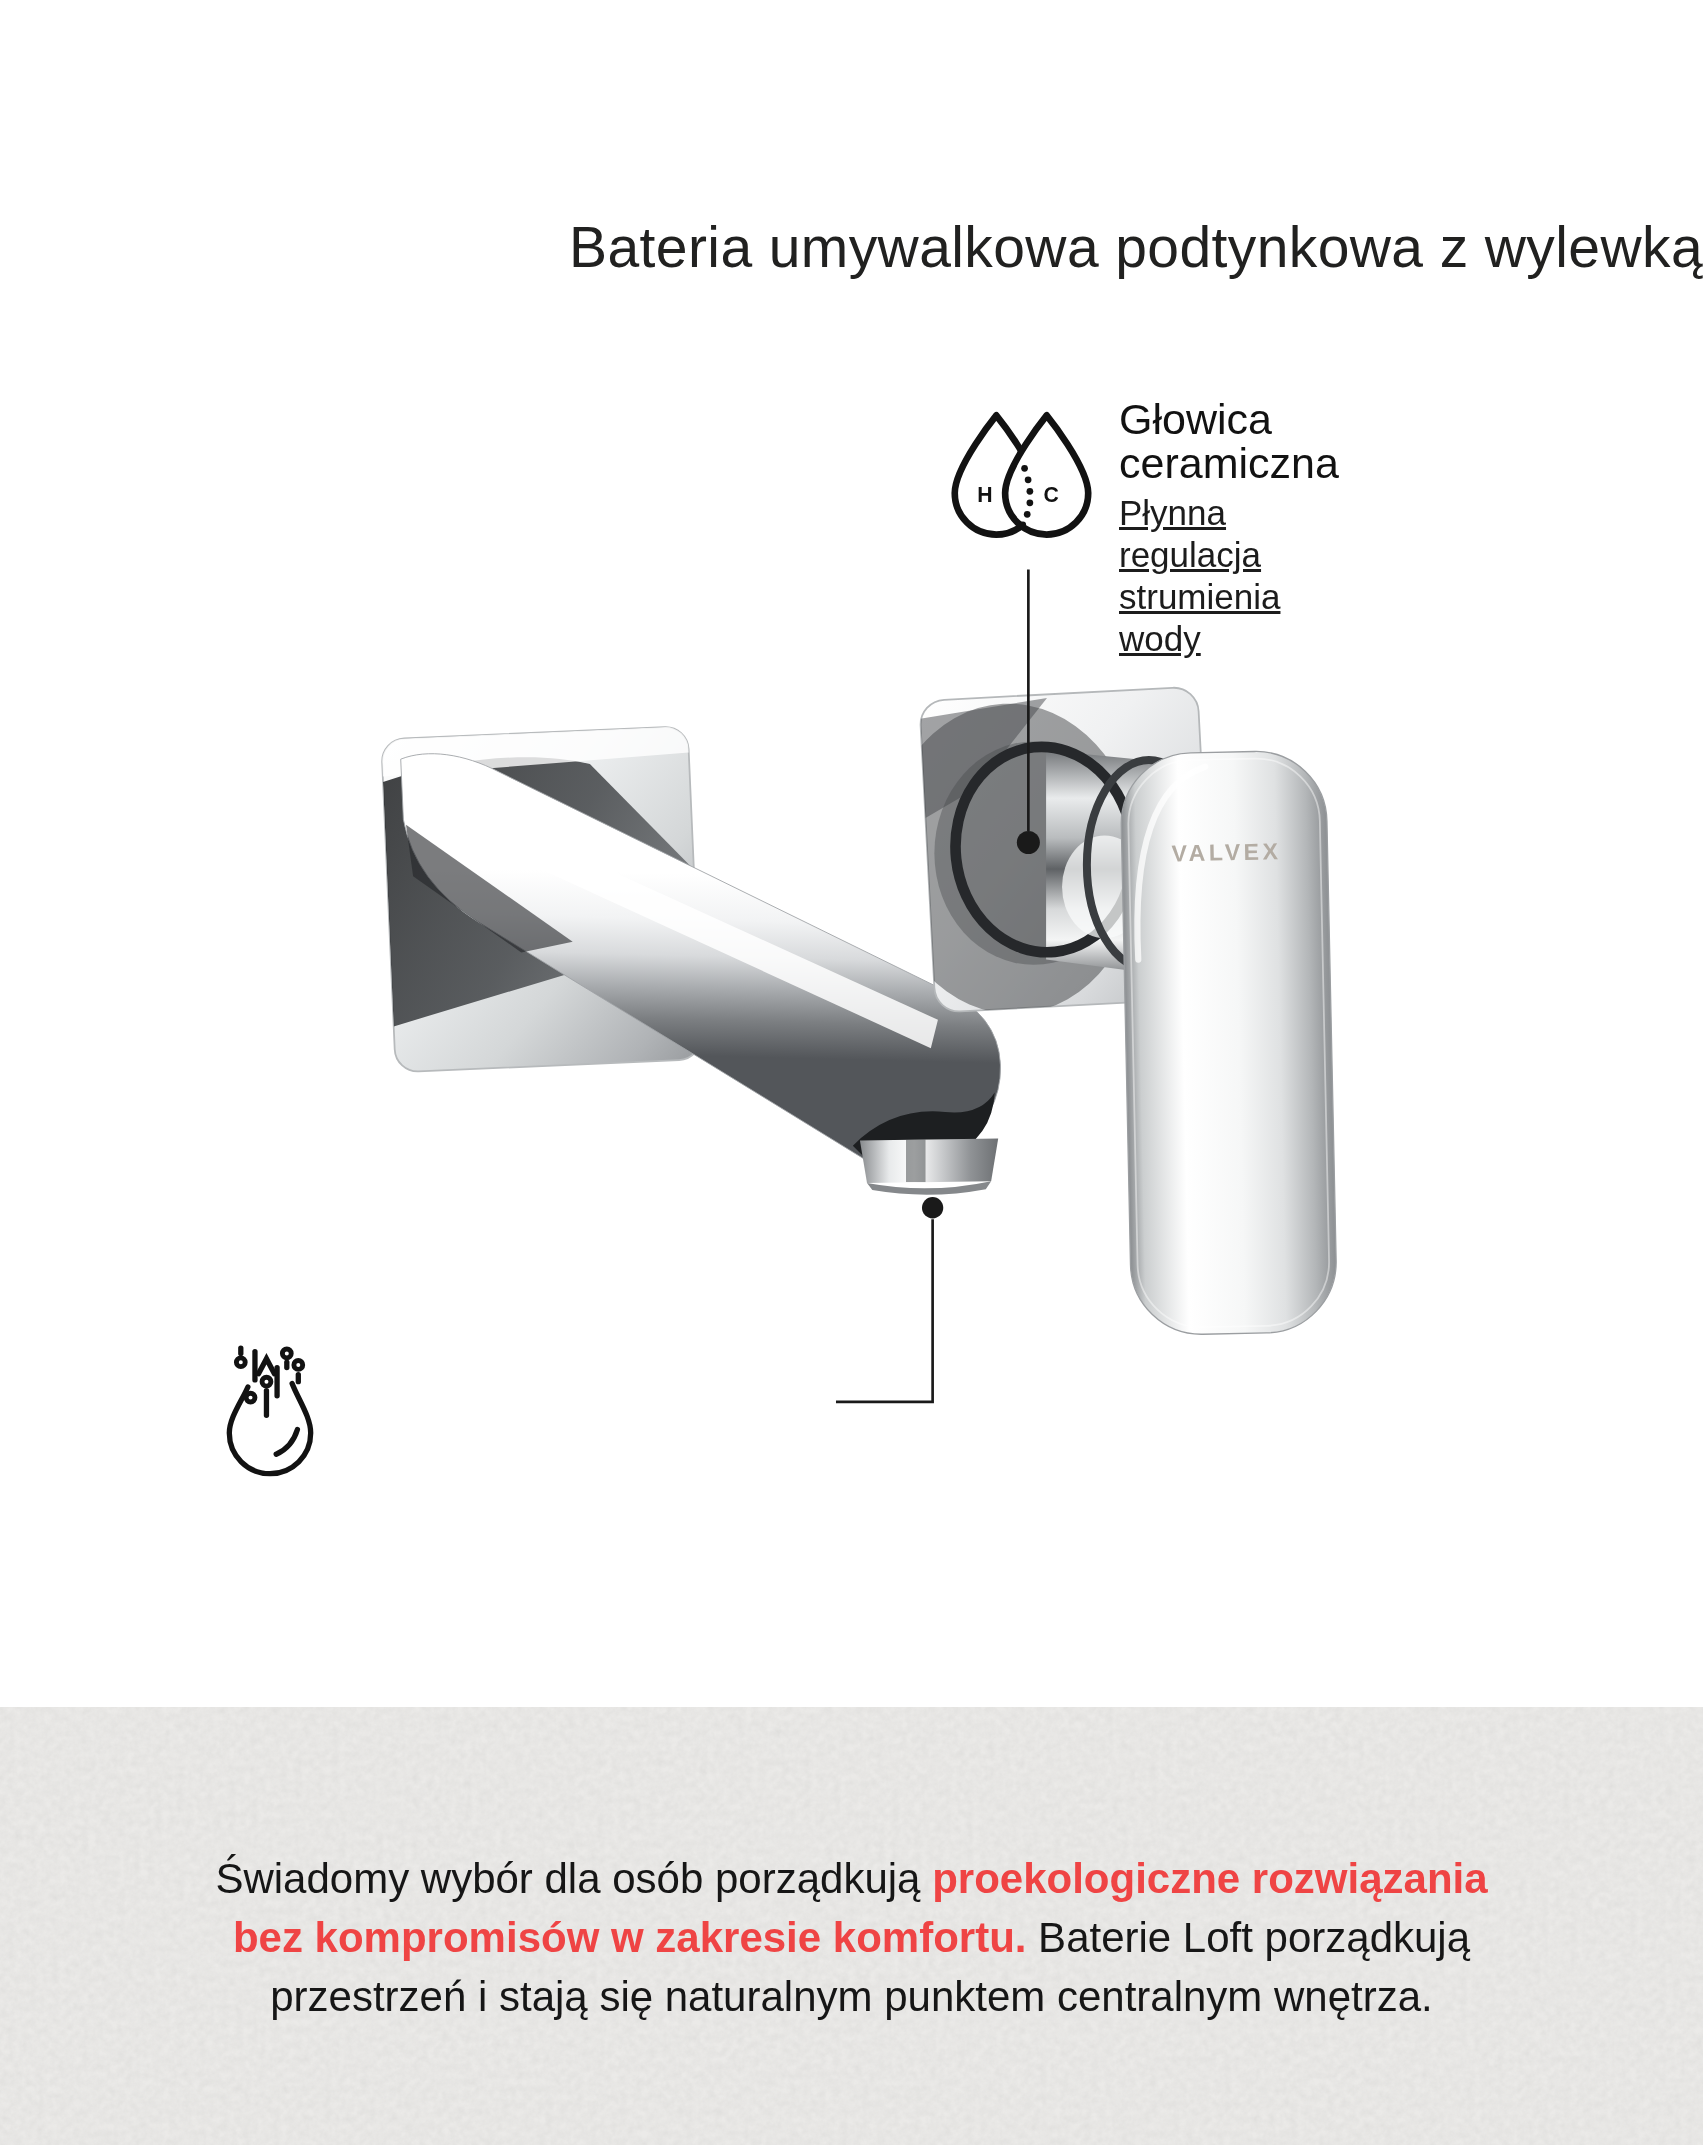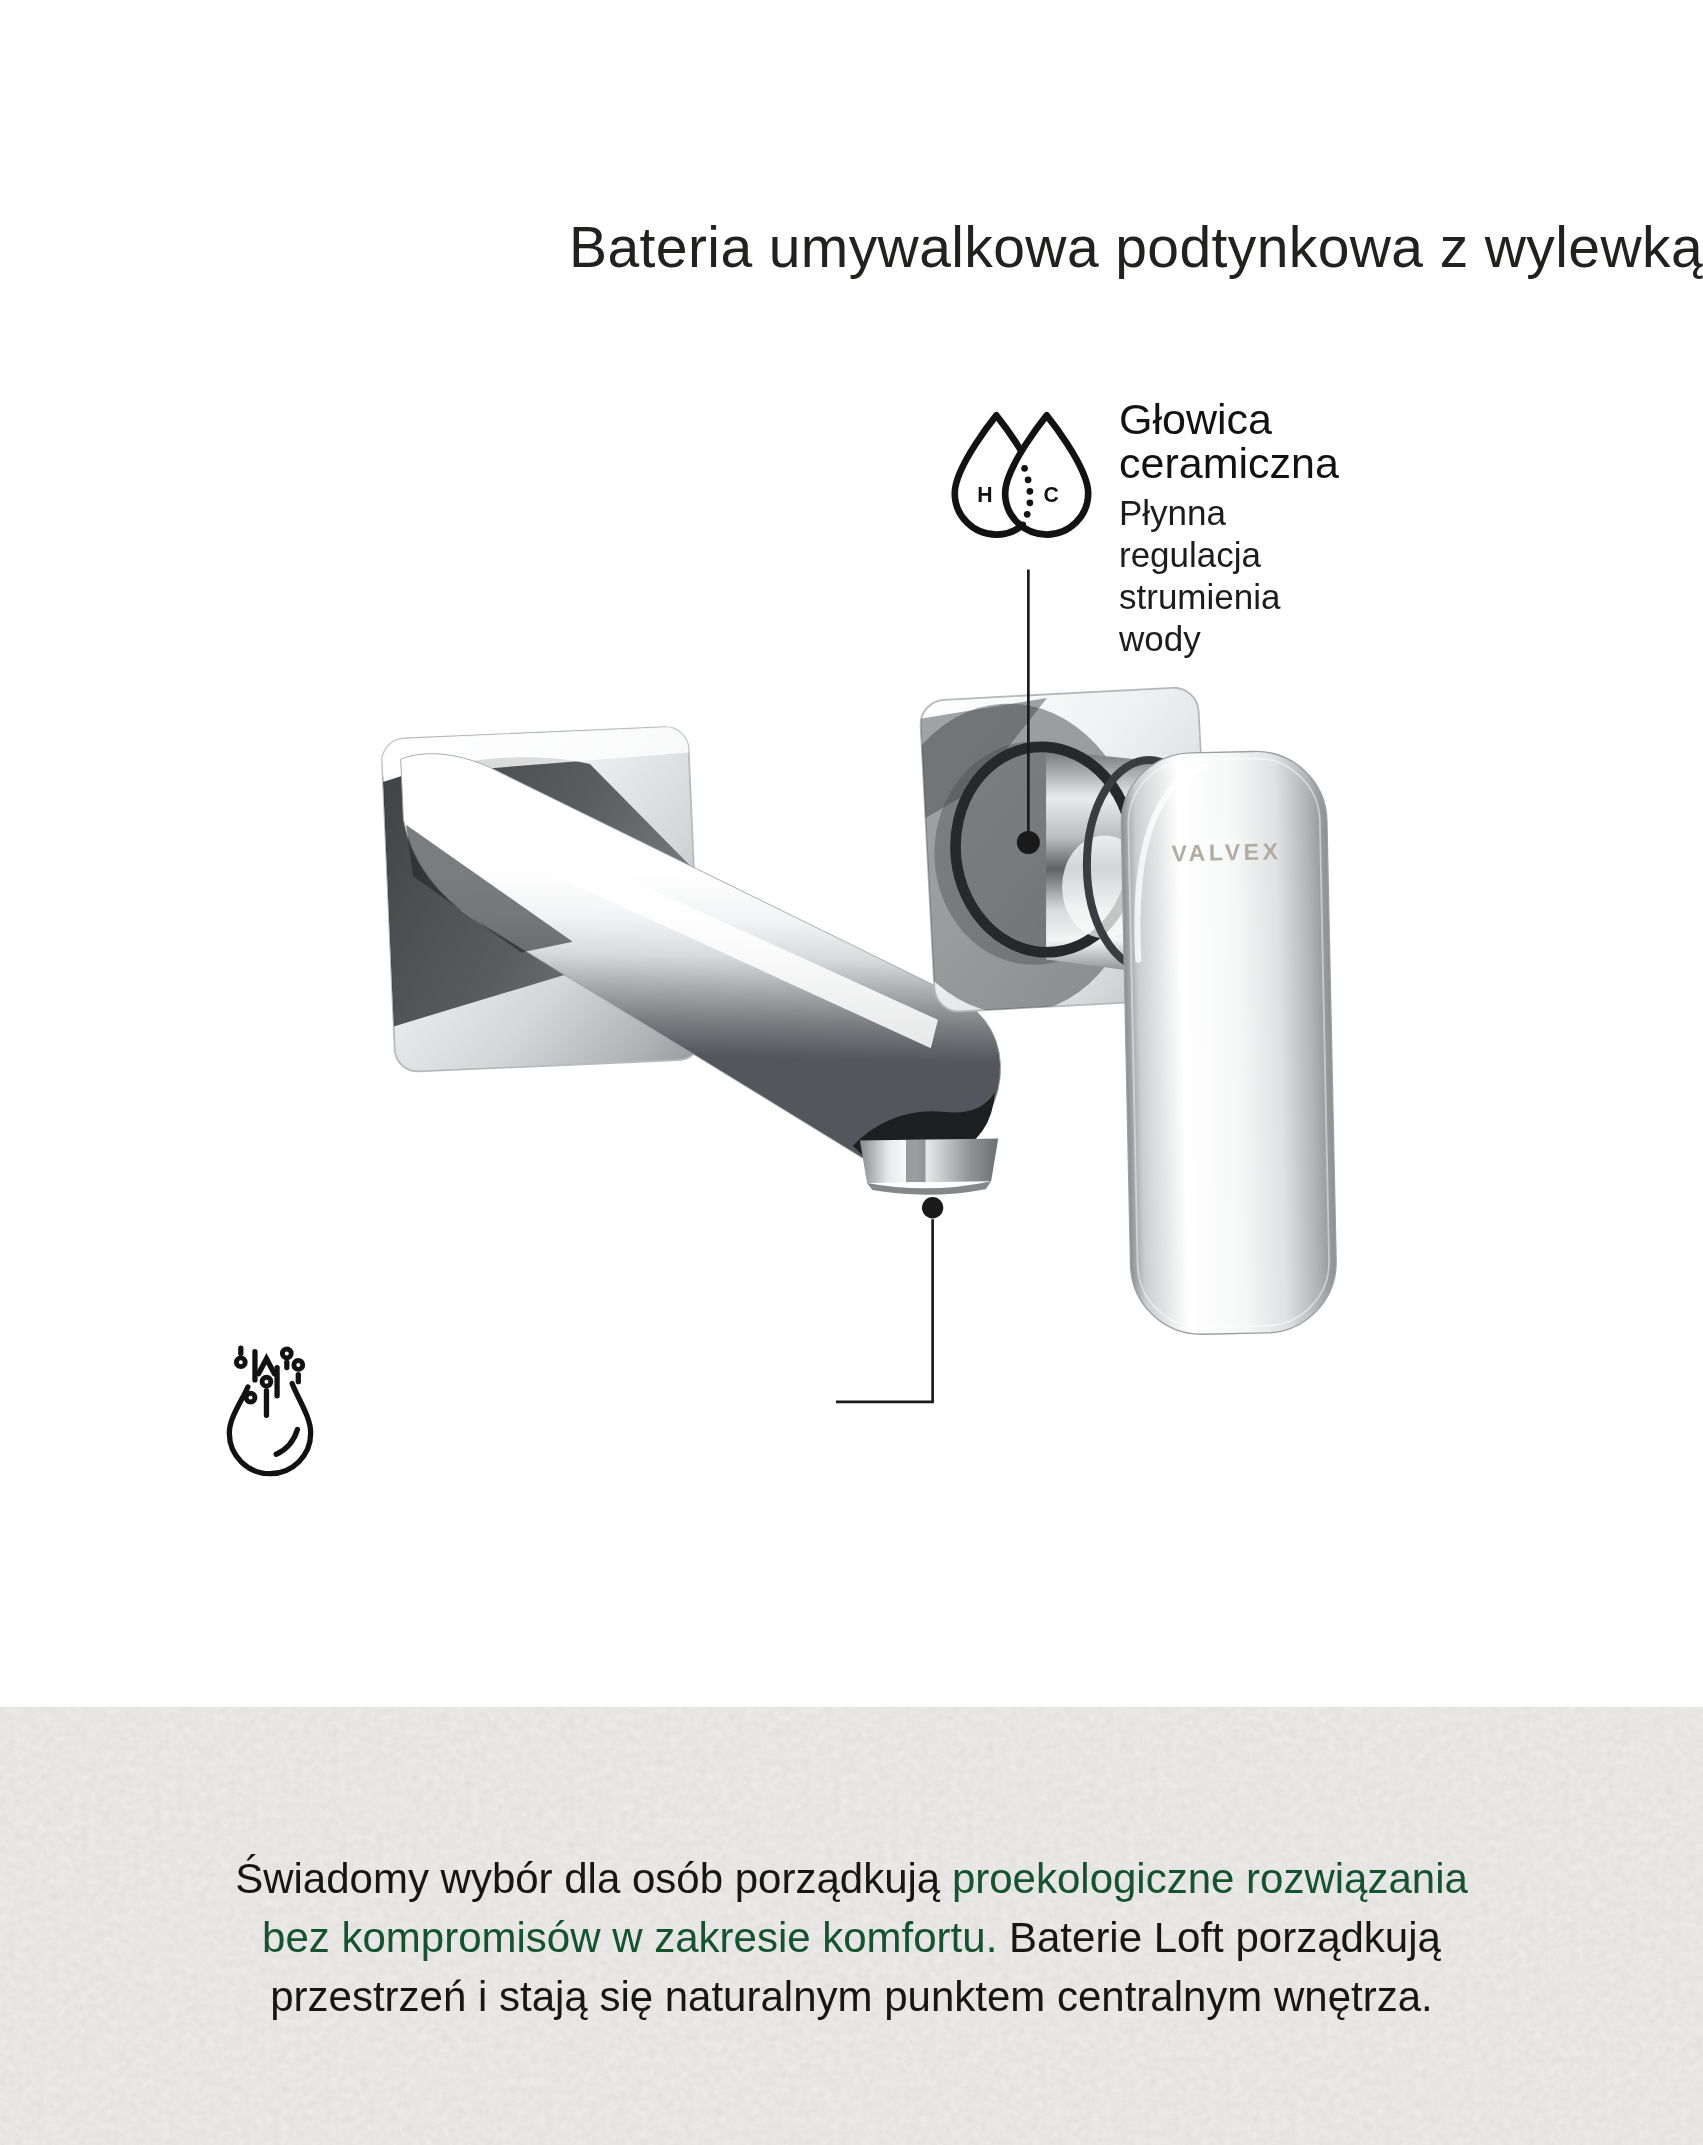--- a/index.html
+++ b/index.html
@@ -4,28 +4,28 @@
 <style>
   html,body{margin:0;padding:0;background:#ffffff;}
   .page{position:relative;width:1703px;height:2146px;background:#ffffff;overflow:hidden;
         font-family:"Liberation Sans","DejaVu Sans",sans-serif;color:#1a1a1a;}
   .page-title{position:absolute;top:176px;left:0;width:100%;text-align:right;
         font-size:57px;font-weight:400;letter-spacing:0.4px;color:#212120;}
   .faucet-svg{position:absolute;left:0;top:0;}
   .callout{position:absolute;}
   .callout .icon-box{position:absolute;}
   .co-title{font-size:43px;line-height:44px;font-weight:400;color:#121212;}
-  .co-desc{margin-top:7px;font-size:35px;line-height:42px;font-weight:400;color:#1c1c1c;}
+  .co-desc{margin-top:7px;font-size:35px;line-height:42px;font-weight:400;color:#1c1c1c;text-decoration:underline;}
   .ceramic-text{position:absolute;left:1119px;top:397px;}
   .aerator-text{position:absolute;left:379px;top:1328px;}
   .footer-band{position:absolute;left:0;top:1707px;width:1703px;height:439px;}
   .footer-band svg{position:absolute;left:0;top:0;}
   .footer-text{position:absolute;left:0;top:142px;width:100%;text-align:center;
         font-size:42px;line-height:59px;font-weight:400;color:#161616;}
-  .footer-text b{font-weight:400;color:#14532d;}
+  .footer-text b{font-weight:700;color:#ef4444;}
 </style>
 </head>
 <body>
 
 <div class="page">
 
   <h1 class="page-title">Bateria umywalkowa podtynkowa z wylewką</h1>
 
   <svg class="faucet-svg" width="1703" height="2146" viewBox="0 0 1921 2420">
     <defs>

